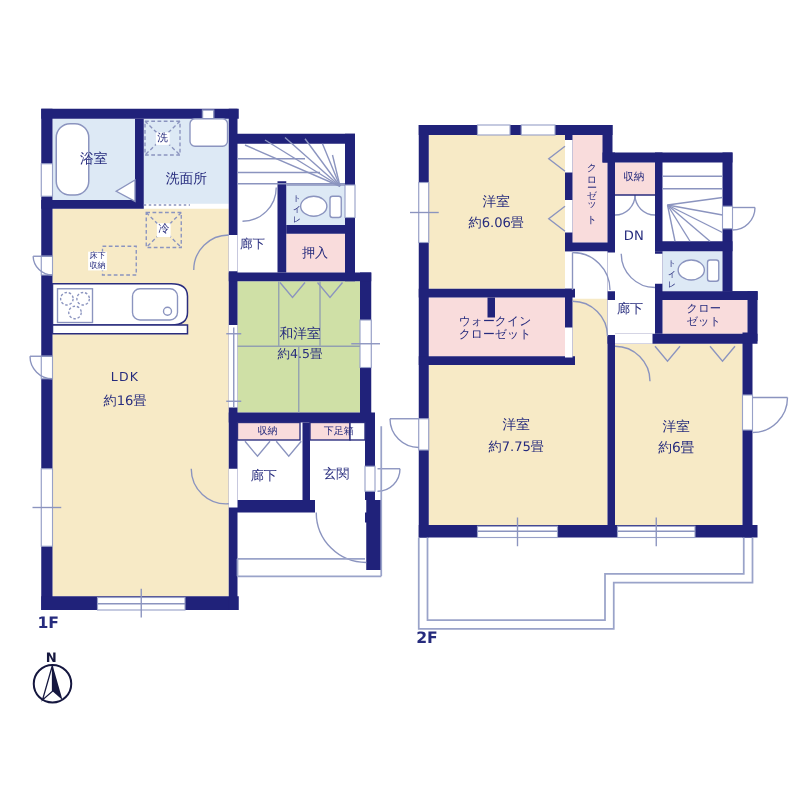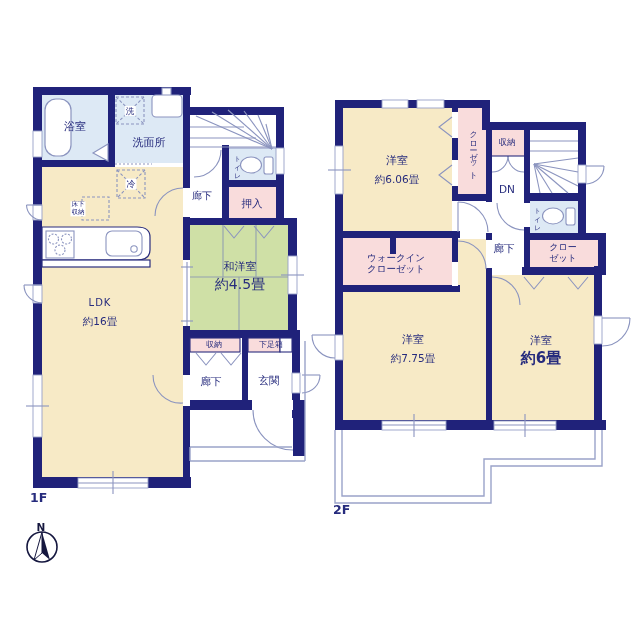--- a/index.html
+++ b/index.html
@@ -290,21 +290,21 @@
   <div class="lbl2 whitebg" style="left:78px;top:209px;font-size:6.5px;">
     <span>床下</span>
     <span>収納</span>
   </div>
   <div class="lbl" style="left:100px;top:303px;font-size:10px;letter-spacing:1px;">LDK</div>
   <div class="lbl" style="left:100px;top:321px;font-size:10.5px;">約16畳</div>
   <div class="lbl" style="left:202px;top:196px;font-size:10px;">廊下</div>
   <div class="vlbl" style="left:237px;top:164px;font-size:6.5px;">トイレ</div>
   <div class="lbl" style="left:252px;top:203px;font-size:10.5px;">押入</div>
   <div class="lbl" style="left:240px;top:267px;font-size:11px;">和洋室</div>
-  <div class="lbl" style="left:240px;top:284px;font-size:14px;">約4.5畳</div>
+  <div class="lbl" style="left:240px;top:284px;font-size:10px;">約4.5畳</div>
   <div class="lbl" style="left:214px;top:345px;font-size:8px;">収納</div>
   <div class="lbl" style="left:271px;top:345px;font-size:8px;">下足箱</div>
   <div class="lbl" style="left:211px;top:381px;font-size:10.5px;">廊下</div>
   <div class="lbl" style="left:269px;top:380px;font-size:10.5px;">玄関</div>
   <div class="corner" style="left:30px;top:490px;">1F</div>
 
   <div class="lbl" style="left:397px;top:161px;font-size:11px;">洋室</div>
   <div class="lbl" style="left:397px;top:179px;font-size:10.5px;">約6.06畳</div>
   <div class="vlbl" style="left:472px;top:151px;font-size:8px;">クローゼット</div>
   <div class="lbl" style="left:507px;top:142px;font-size:8.5px;">収納</div>
@@ -315,17 +315,17 @@
     <span>クロー</span>
     <span>ゼット</span>
   </div>
   <div class="lbl2" style="left:396px;top:263px;font-size:9.5px;text-align:right;">
     <span>ウォークイン</span>
     <span>クローゼット</span>
   </div>
   <div class="lbl" style="left:413px;top:340px;font-size:11px;">洋室</div>
   <div class="lbl" style="left:413px;top:358px;font-size:10.5px;">約7.75畳</div>
   <div class="lbl" style="left:541px;top:341px;font-size:11px;">洋室</div>
-  <div class="lbl" style="left:541px;top:358px;font-size:15px;font-weight:bold;">約6畳</div>
+  <div class="lbl" style="left:541px;top:358px;font-size:11px;">約6畳</div>
   <div class="corner" style="left:333px;top:502px;">2F</div>
 
   <div class="lbl" style="left:41px;top:527px;font-size:10.5px;font-weight:bold;color:#15173f;">N</div>
 </div>
 
 </body></html>

